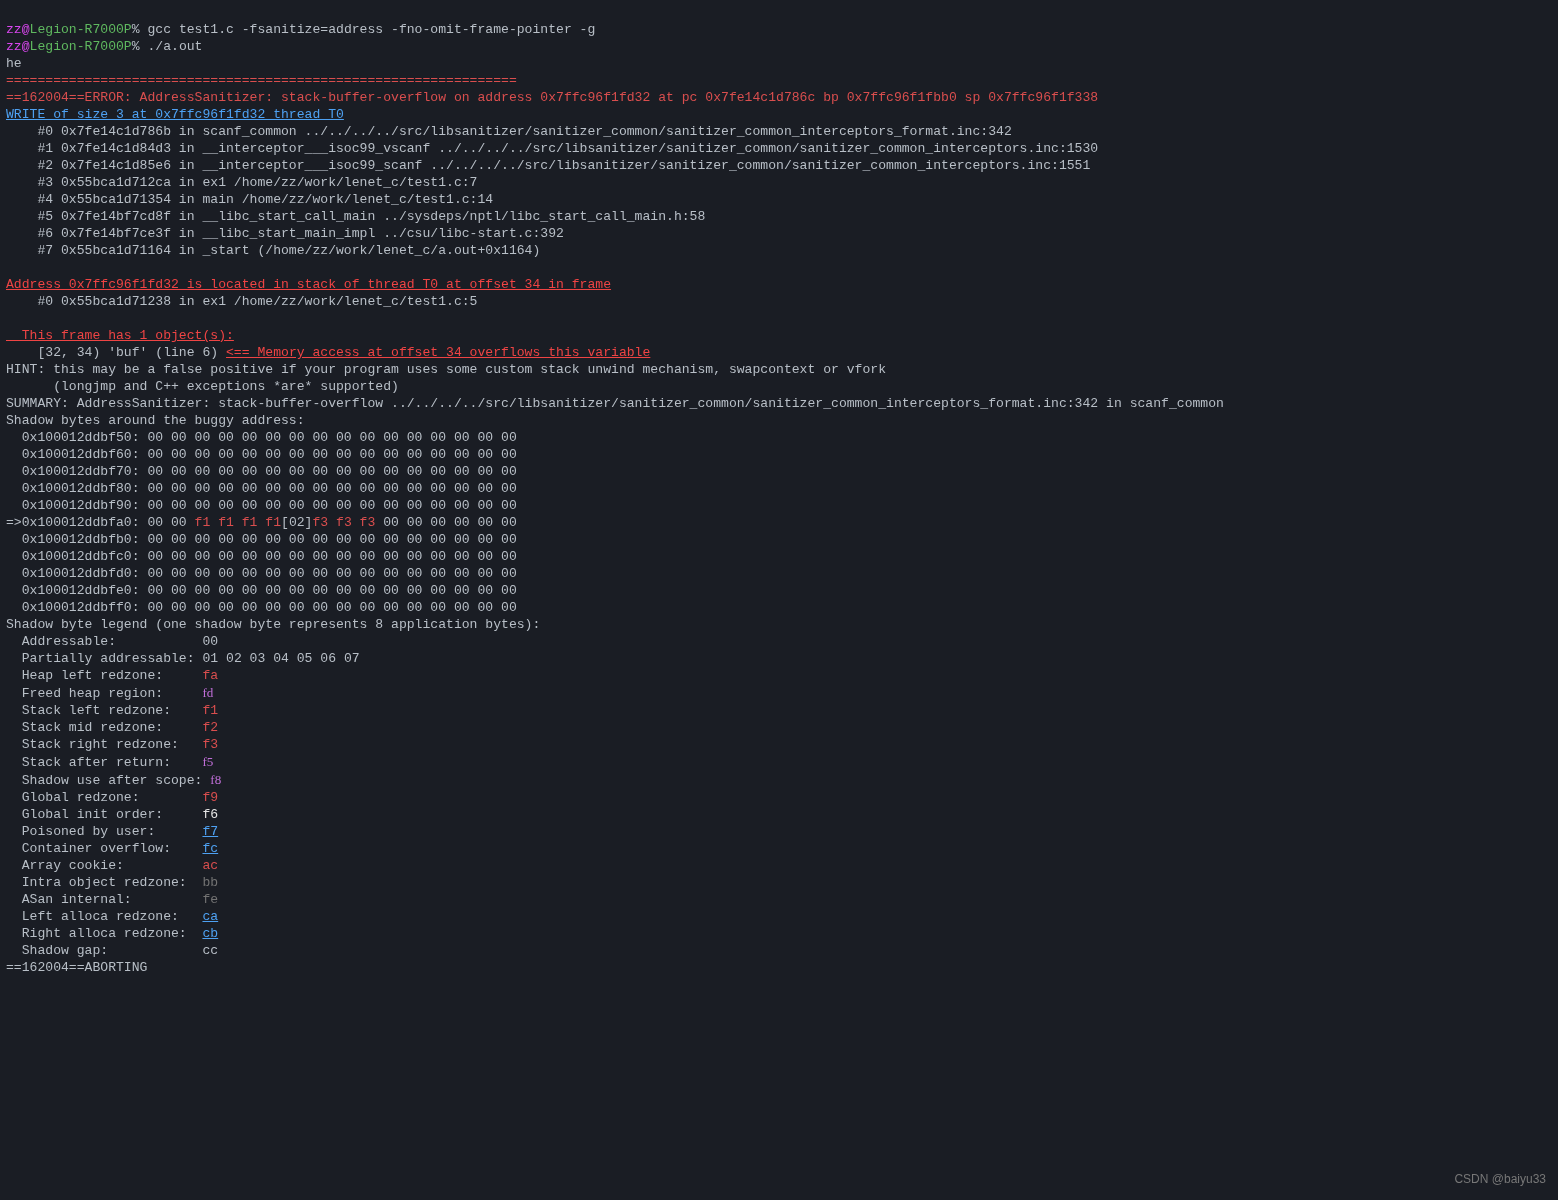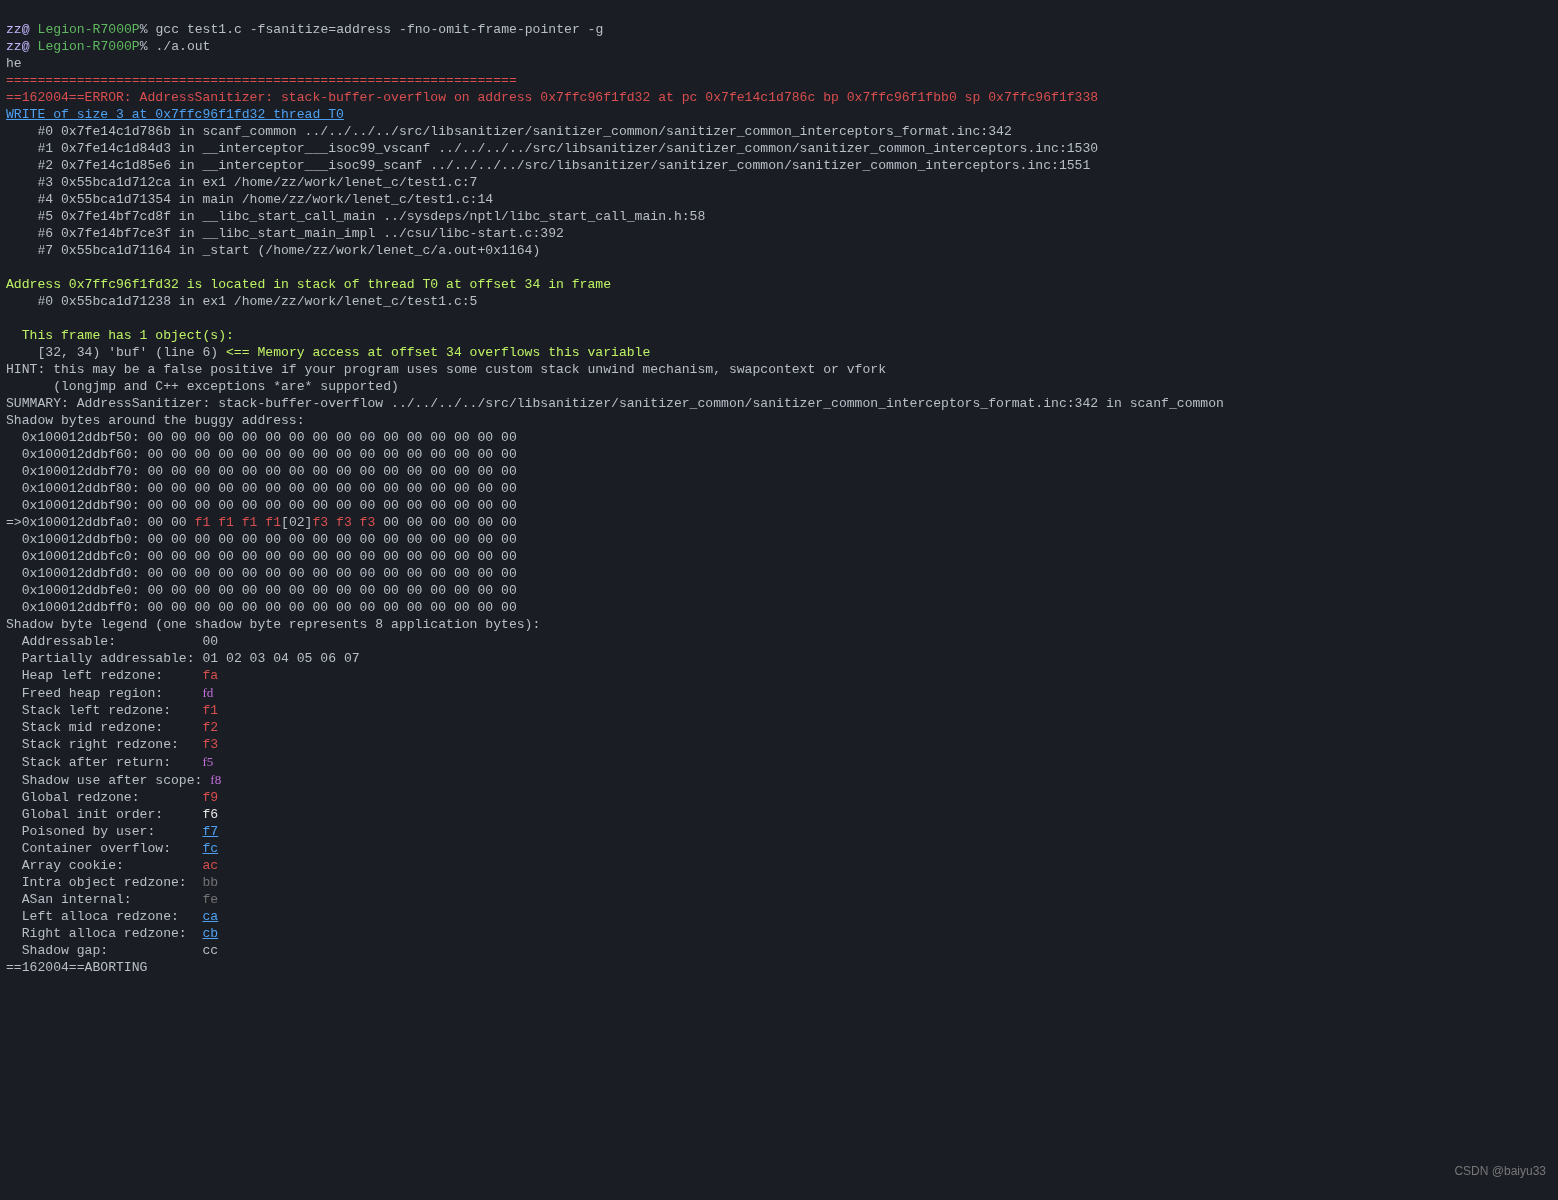--- a/index.html
+++ b/index.html
@@ -1,27 +1,27 @@
 <!DOCTYPE html>
 <html><head>
 <meta charset="utf-8">
 <style>
   html,body{margin:0;padding:0;background:#1a1d24;color:#b8bfc7;font-family:Consolas,Menlo,Monaco,"Lucida Console","Liberation Mono","DejaVu Sans Mono","Courier New",monospace;font-size:13.1px;line-height:17px;-webkit-font-smoothing:none;}
   .term{padding:4px 6px 2px 6px;white-space:pre;}
-  .ps1-user{color:#c4b5fd;}
-  .ps1-host{color:#5fb85f;margin-left:8px;}
+  .ps1-user{color:#d946ef;}
+  .ps1-host{color:#5fb85f;}
   .ps1-dollar{color:#b8bfc7;}
   .cmd{color:#b8bfc7;}
   .red{color:#d94e4e;}
   .blue{color:#4ea1f2;text-decoration:underline;}
-  .green{color:#bef264;}
+  .green{color:#ef4444;text-decoration:underline;}
   .cyan{color:#e5e5e5;}
   .mag{color:#c06fd8;font-family:Liberation Serif, serif;}
   .yel{color:#737373;}
-  .watermark{position:fixed;right:12px;bottom:20px;color:#777;font-size:12px;font-family:sans-serif;}
+  .watermark{position:fixed;right:12px;bottom:12px;color:#777;font-size:12px;font-family:sans-serif;}
 </style>
 </head>
 <body>
 
 <div class="term">
 <span class="ps1-user">zz</span><span class="ps1-user">@</span><span class="ps1-host">Legion-R7000P</span><span class="ps1-dollar">% </span><span class="cmd">gcc test1.c -fsanitize=address -fno-omit-frame-pointer -g</span>
 <span class="ps1-user">zz</span><span class="ps1-user">@</span><span class="ps1-host">Legion-R7000P</span><span class="ps1-dollar">% </span><span class="cmd">./a.out</span>
 <span>he</span>
 <span class="red">=================================================================</span>
 <span class="red">==162004==ERROR: AddressSanitizer: stack-buffer-overflow on address 0x7ffc96f1fd32 at pc 0x7fe14c1d786c bp 0x7ffc96f1fbb0 sp 0x7ffc96f1f338</span>

